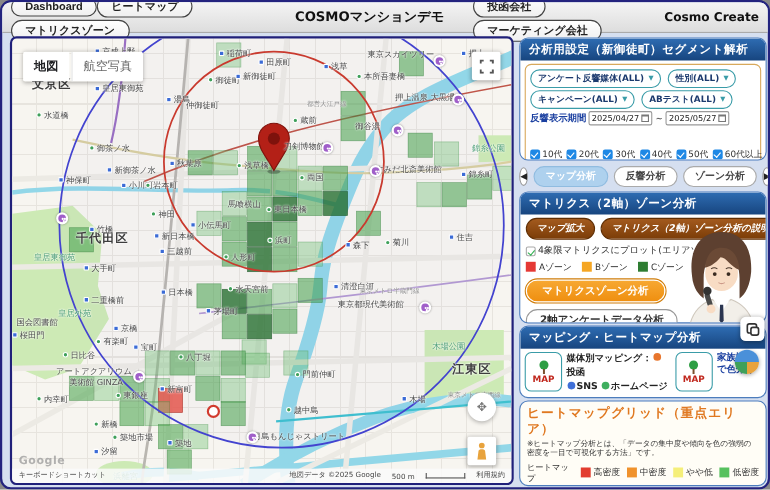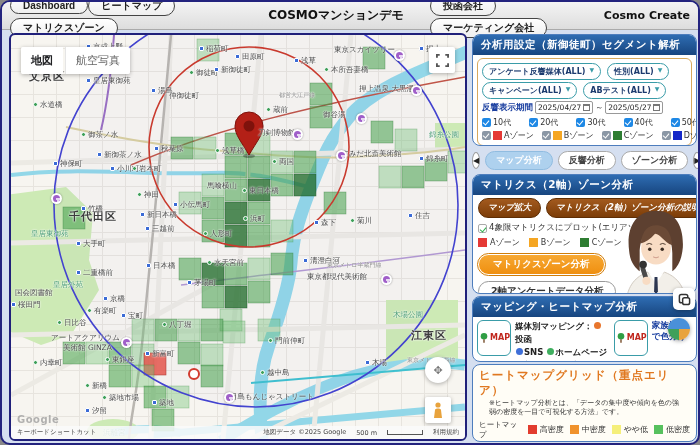--- a/index.html
+++ b/index.html
@@ -62,28 +62,28 @@
   
   #panel { position:absolute; left:468px; top:30px; width:229px; height:412px; }
   .card { position:absolute; left:2px; right:2px; background:#fff;
     border:1.8px solid #4d7dbd; border-radius:8px; overflow:hidden; }
   .chead { background:linear-gradient(#2e6cb2,#17457f); color:#fff; font-weight:bold;
     font-size:10.5px; padding:3px 8px; letter-spacing:.5px; }
   #card1 { top:2px; height:112px; }
   #c1box { margin:3px 4px; border:1.6px solid #d8a95c; border-radius:6px; padding:2px 4px; }
   .ddrow { display:flex; gap:6px; margin:2px 0; }
   .dd { border:1.4px solid #3a9ca8; border-radius:9px; background:#fff; color:#1c3a6e;
-    font-size:8px; font-weight:bold; padding:2px 6px; display:flex; align-items:flex-start; gap:4px; cursor:pointer;}
+    font-size:8px; font-weight:bold; padding:2px 6px; display:flex; align-items:center; gap:4px; cursor:pointer;}
   .dd::after { content:"▼"; font-size:6px; color:#3a9ca8; }
   #periodrow { display:flex; align-items:center; gap:2px; margin:2px 0; }
   #periodlabel { color:#1a3fa0; font-weight:bold; font-size:8.5px; }
   .datebox { border:1px solid #999; border-radius:2px; background:#fff; font-size:7.5px;
     color:#222; padding:1px 2px; display:flex; align-items:center; gap:2px; }
   .cal { width:7px; height:7px; border:1px solid #777; border-top:2.5px solid #777; display:inline-block;}
-  #agerow { display:flex; gap:18px; margin:3px 0 2px; flex-wrap:nowrap; }
+  #agerow { display:flex; gap:4px; margin:21px 0 2px; flex-wrap:nowrap; }
   .ckitem { display:flex; align-items:center; gap:2px; font-size:8px; color:#333; white-space:nowrap; cursor:pointer;}
   .cb { width:9px; height:9px; border-radius:2px; background:#1e88e5; position:relative; flex:0 0 auto;}
   .cb::after { content:""; position:absolute; left:2px; top:1px; width:3px; height:5px;
     border:solid #fff; border-width:0 1.5px 1.5px 0; transform:rotate(40deg); }
   .cb.gray { background:#8a97a5; }
   .cb.lite { background:#fff; border:1px solid #aaa; }
   .cb.lite::after { border-color:#2eaf4e; }
   #zonerow1 { display:flex; gap:8px; margin:2px 0; }
   .sw { width:9px; height:9px; display:inline-block; flex:0 0 auto;}
   
@@ -106,31 +106,31 @@
   #btn-matrix { display:inline-block; background:linear-gradient(#f7a832,#ef8f10); border:1.5px solid #fff;
     outline:1px solid #d07d0a; color:#fff; font-size:9.5px; font-weight:bold; border-radius:11px;
     padding:3px 14px; margin:3px 0 4px; cursor:pointer; }
   #btn-2axis { display:inline-block; background:#fff; border:1.5px solid #999; color:#333;
     font-size:9.5px; font-weight:bold; border-radius:11px; padding:3px 12px; cursor:pointer;}
   #avatar { position:absolute; right:2px; bottom:0; }
 
   #card3 { top:264px; height:66px; }
   #c3body { display:flex; padding:3px 4px 1px; gap:4px; align-items:flex-start; }
   .mapbtn { width:34px; height:36px; border:1.6px solid #3a9ca8; border-radius:6px; background:#fff;
-    display:flex; flex-direction:row; align-items:center; justify-content:center; flex:0 0 auto; cursor:pointer;}
+    display:flex; flex-direction:column; align-items:center; justify-content:center; flex:0 0 auto; cursor:pointer;}
   .mapbtn .mtxt { color:#c0271d; font-weight:bold; font-size:8px; line-height:1; }
   #mediatext { font-size:8.5px; color:#222; font-weight:bold; line-height:1.5; }
   #famlabel { font-size:8.5px; color:#1a3fa0; font-weight:bold; line-height:1.3; width:44px;}
   .dot { width:7px; height:7px; border-radius:50%; display:inline-block; margin:0 1px; }
   #c3legend { padding:0 5px; font-size:7.5px; color:#333; line-height:1.5; }
   #c3legend .leg { display:inline-flex; margin-right:6px; font-size:7.5px; }
 
   #card4 { top:332px; height:78px; background:#fffdf6; }
   #c4head { color:#e07820; font-weight:bold; font-size:11.5px; padding:3px 6px 0; letter-spacing:1px;}
-  #c4note { font-size:7px; color:#333; padding:1px 16px; line-height:1.35; }
+  #c4note { font-size:7px; color:#333; padding:1px 6px; line-height:1.35; }
   #c4legend { display:flex; gap:6px; padding:1px 6px; font-size:7.5px; color:#333; align-items:center;}
   #c4btns { display:flex; gap:6px; padding:3px 6px; align-items:center; }
 
   .float-ic { position:absolute; width:22px; height:22px; background:#fff; border-radius:5px;
     box-shadow:0 1px 4px rgba(0,0,0,.35); display:flex; align-items:center; justify-content:center; cursor:pointer;}
   #ext-ic { right:3px; top:286px; }
   #globe-ic { right:8px; top:316px; border-radius:50%;
     background:conic-gradient(#4a90d9 0 90deg,#e8a33d 90deg 180deg,#3fa05a 180deg 270deg,#4a90d9 270deg); }
 </style>
 </head>

